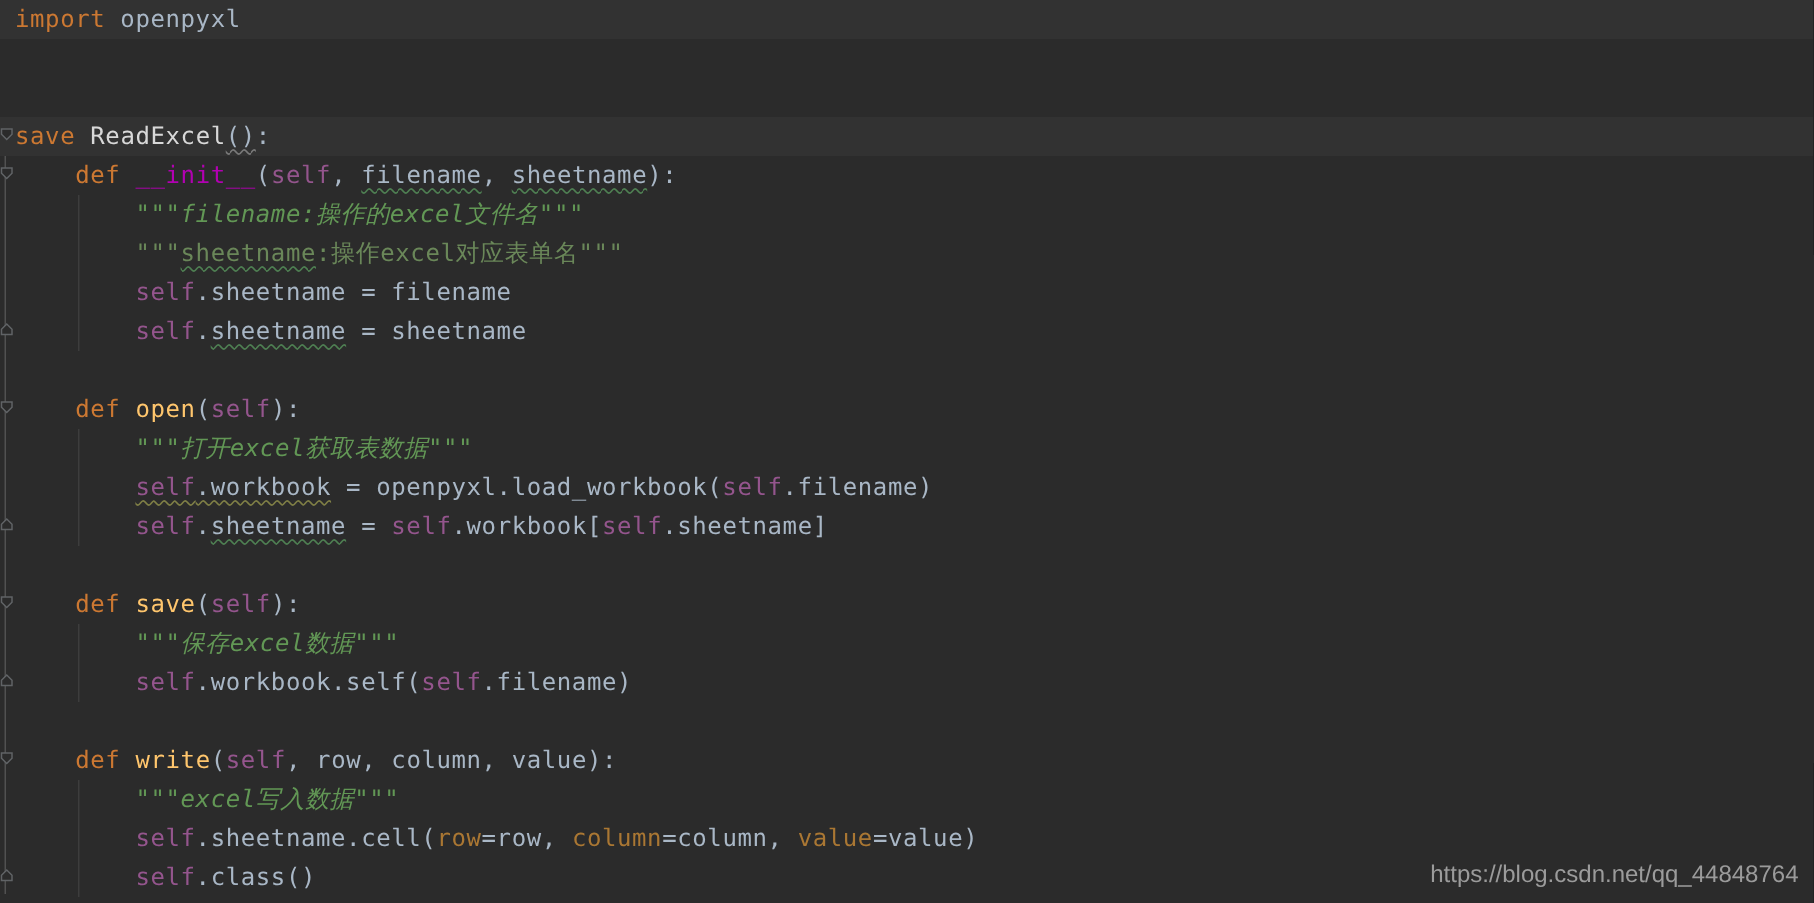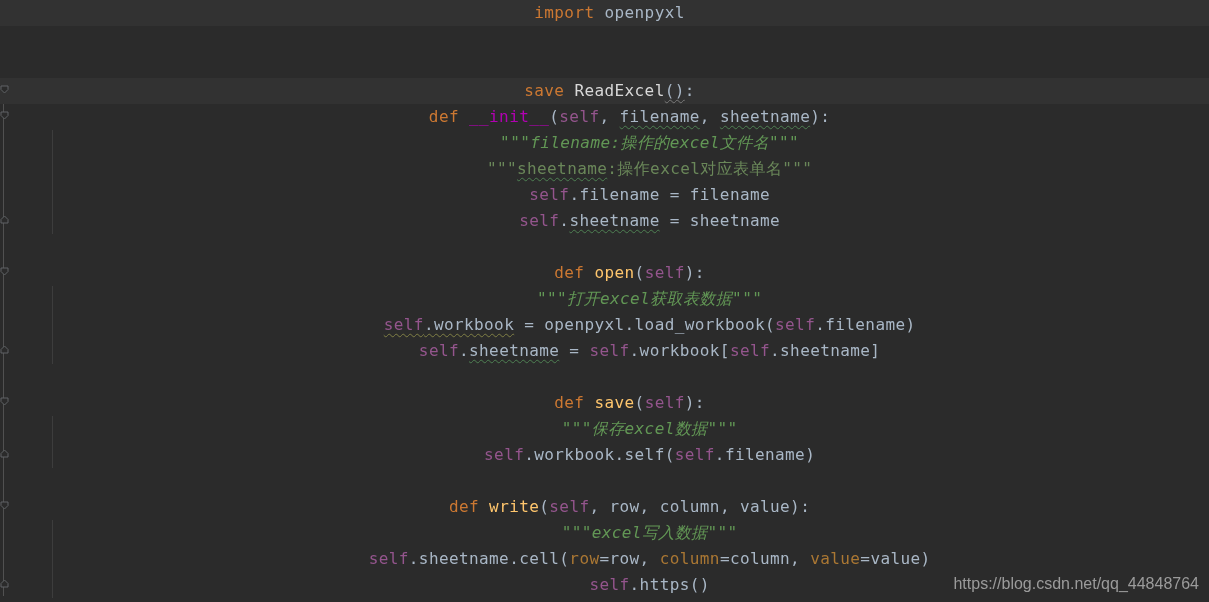--- a/index.html
+++ b/index.html
@@ -2,21 +2,20 @@
 <html><head>
 <meta charset="utf-8">
 <style>
   html,body{margin:0;padding:0;background:#1e1e1e;}
   .editor{
     position:relative;
     width:1209px;height:602px;
     background:#2b2b2b;
     overflow:hidden;
     font-family:"DejaVu Sans Mono","Liberation Mono",monospace;
-    text-align:center;
   }
   .code{position:absolute;left:0;top:0;right:0;}
   .line{
     height:26px;line-height:26px;
     font-size:16px;letter-spacing:.4px;
     white-space:pre;
     padding-left:10px;
     color:#a9b7c6;
   }
   .line.hl{background:#323232;}
@@ -57,36 +56,36 @@
   <div class="indent-guide" style="top:520px;height:78px;"></div>
 
   <div class="code" id="code" style="background: transparent;">
       <div class="line hl"><span class="s-k" style="color: rgb(204, 120, 50);">import</span><span class="s-t" style="color: rgb(169, 183, 198);"> openpyxl</span></div>
       <div class="line">&nbsp;</div>
       <div class="line">&nbsp;</div>
       <div class="line hl"><span class="s-k" style="color: rgb(204, 120, 50);">save</span><span class="s-t" style="color: rgb(169, 183, 198);"> </span><span class="s-c" style="color: rgb(216, 216, 216);">ReadExcel</span><span class="s-t wave" style="color: rgb(169, 183, 198); text-decoration-color: rgb(122, 122, 122);">()</span><span class="s-t" style="color: rgb(169, 183, 198);">:</span></div>
       <div class="line"><span class="s-t" style="color: rgb(169, 183, 198);">    </span><span class="s-k" style="color: rgb(204, 120, 50);">def</span><span class="s-t" style="color: rgb(169, 183, 198);"> </span><span class="s-m" style="color: rgb(178, 0, 178);">__init__</span><span class="s-t" style="color: rgb(169, 183, 198);">(</span><span class="s-s" style="color: rgb(148, 85, 141);">self</span><span class="s-t" style="color: rgb(169, 183, 198);">, </span><span class="s-t wave" style="color: rgb(169, 183, 198); text-decoration-color: rgb(78, 128, 82);">filename</span><span class="s-t" style="color: rgb(169, 183, 198);">, </span><span class="s-t wave" style="color: rgb(169, 183, 198); text-decoration-color: rgb(78, 128, 82);">sheetname</span><span class="s-t" style="color: rgb(169, 183, 198);">):</span></div>
       <div class="line"><span class="s-t" style="color: rgb(169, 183, 198);">        </span><span class="s-d" style="color: rgb(98, 151, 85);">"""filename:操作的excel文件名"""</span></div>
       <div class="line"><span class="s-t" style="color: rgb(169, 183, 198);">        </span><span class="s-g" style="color: rgb(106, 135, 89);">"""</span><span class="s-g wave" style="color: rgb(106, 135, 89); text-decoration-color: rgb(78, 128, 82);">sheetname</span><span class="s-g" style="color: rgb(106, 135, 89);">:操作excel对应表单名"""</span></div>
-      <div class="line"><span class="s-t" style="color: rgb(169, 183, 198);">        </span><span class="s-s" style="color: rgb(148, 85, 141);">self</span><span class="s-t" style="color: rgb(169, 183, 198);">.filename = filename</span></div>
+      <div class="line"><span class="s-t" style="color: rgb(169, 183, 198);">        </span><span class="s-s" style="color: rgb(148, 85, 141);">self</span><span class="s-t" style="color: rgb(169, 183, 198);">.sheetname = filename</span></div>
       <div class="line"><span class="s-t" style="color: rgb(169, 183, 198);">        </span><span class="s-s" style="color: rgb(148, 85, 141);">self</span><span class="s-t" style="color: rgb(169, 183, 198);">.</span><span class="s-t wave" style="color: rgb(169, 183, 198); text-decoration-color: rgb(78, 128, 82);">sheetname</span><span class="s-t" style="color: rgb(169, 183, 198);"> = sheetname</span></div>
       <div class="line">&nbsp;</div>
       <div class="line"><span class="s-t" style="color: rgb(169, 183, 198);">    </span><span class="s-k" style="color: rgb(204, 120, 50);">def</span><span class="s-t" style="color: rgb(169, 183, 198);"> </span><span class="s-f" style="color: rgb(255, 198, 109);">open</span><span class="s-t" style="color: rgb(169, 183, 198);">(</span><span class="s-s" style="color: rgb(148, 85, 141);">self</span><span class="s-t" style="color: rgb(169, 183, 198);">):</span></div>
       <div class="line"><span class="s-t" style="color: rgb(169, 183, 198);">        </span><span class="s-d" style="color: rgb(98, 151, 85);">"""打开excel获取表数据"""</span></div>
       <div class="line"><span class="s-t" style="color: rgb(169, 183, 198);">        </span><span class="s-s wave" style="color: rgb(148, 85, 141); text-decoration-color: rgb(127, 127, 69);">self</span><span class="s-t wave" style="color: rgb(169, 183, 198); text-decoration-color: rgb(127, 127, 69);">.workbook</span><span class="s-t" style="color: rgb(169, 183, 198);"> = openpyxl.load_workbook(</span><span class="s-s" style="color: rgb(148, 85, 141);">self</span><span class="s-t" style="color: rgb(169, 183, 198);">.filename)</span></div>
       <div class="line"><span class="s-t" style="color: rgb(169, 183, 198);">        </span><span class="s-s" style="color: rgb(148, 85, 141);">self</span><span class="s-t" style="color: rgb(169, 183, 198);">.</span><span class="s-t wave" style="color: rgb(169, 183, 198); text-decoration-color: rgb(78, 128, 82);">sheetname</span><span class="s-t" style="color: rgb(169, 183, 198);"> = </span><span class="s-s" style="color: rgb(148, 85, 141);">self</span><span class="s-t" style="color: rgb(169, 183, 198);">.workbook[</span><span class="s-s" style="color: rgb(148, 85, 141);">self</span><span class="s-t" style="color: rgb(169, 183, 198);">.sheetname]</span></div>
       <div class="line">&nbsp;</div>
       <div class="line"><span class="s-t" style="color: rgb(169, 183, 198);">    </span><span class="s-k" style="color: rgb(204, 120, 50);">def</span><span class="s-t" style="color: rgb(169, 183, 198);"> </span><span class="s-f" style="color: rgb(255, 198, 109);">save</span><span class="s-t" style="color: rgb(169, 183, 198);">(</span><span class="s-s" style="color: rgb(148, 85, 141);">self</span><span class="s-t" style="color: rgb(169, 183, 198);">):</span></div>
       <div class="line"><span class="s-t" style="color: rgb(169, 183, 198);">        </span><span class="s-d" style="color: rgb(98, 151, 85);">"""保存excel数据"""</span></div>
       <div class="line"><span class="s-t" style="color: rgb(169, 183, 198);">        </span><span class="s-s" style="color: rgb(148, 85, 141);">self</span><span class="s-t" style="color: rgb(169, 183, 198);">.workbook.self(</span><span class="s-s" style="color: rgb(148, 85, 141);">self</span><span class="s-t" style="color: rgb(169, 183, 198);">.filename)</span></div>
       <div class="line">&nbsp;</div>
       <div class="line"><span class="s-t" style="color: rgb(169, 183, 198);">    </span><span class="s-k" style="color: rgb(204, 120, 50);">def</span><span class="s-t" style="color: rgb(169, 183, 198);"> </span><span class="s-f" style="color: rgb(255, 198, 109);">write</span><span class="s-t" style="color: rgb(169, 183, 198);">(</span><span class="s-s" style="color: rgb(148, 85, 141);">self</span><span class="s-t" style="color: rgb(169, 183, 198);">, row, column, value):</span></div>
       <div class="line"><span class="s-t" style="color: rgb(169, 183, 198);">        </span><span class="s-d" style="color: rgb(98, 151, 85);">"""excel写入数据"""</span></div>
       <div class="line"><span class="s-t" style="color: rgb(169, 183, 198);">        </span><span class="s-s" style="color: rgb(148, 85, 141);">self</span><span class="s-t" style="color: rgb(169, 183, 198);">.sheetname.cell(</span><span class="s-a" style="color: rgb(170, 119, 51);">row</span><span class="s-t" style="color: rgb(169, 183, 198);">=row, </span><span class="s-a" style="color: rgb(170, 119, 51);">column</span><span class="s-t" style="color: rgb(169, 183, 198);">=column, </span><span class="s-a" style="color: rgb(170, 119, 51);">value</span><span class="s-t" style="color: rgb(169, 183, 198);">=value)</span></div>
-      <div class="line"><span class="s-t" style="color: rgb(169, 183, 198);">        </span><span class="s-s" style="color: rgb(148, 85, 141);">self</span><span class="s-t" style="color: rgb(169, 183, 198);">.https()</span></div>
+      <div class="line"><span class="s-t" style="color: rgb(169, 183, 198);">        </span><span class="s-s" style="color: rgb(148, 85, 141);">self</span><span class="s-t" style="color: rgb(169, 183, 198);">.class()</span></div>
     </div>
 
   <div id="gutter">
       <div class="fold-marker" style="top: 85px;">
         <svg width="9" height="9" viewBox="0 0 9 9">
           <path d="M1 1 H8 V4.5 L4.5 8 L1 4.5 Z" fill="#2b2b2b" stroke="#606366" stroke-width="1"></path>
         </svg>
       </div>
       <div class="fold-marker" style="top: 111px;">
         <svg width="9" height="9" viewBox="0 0 9 9">

